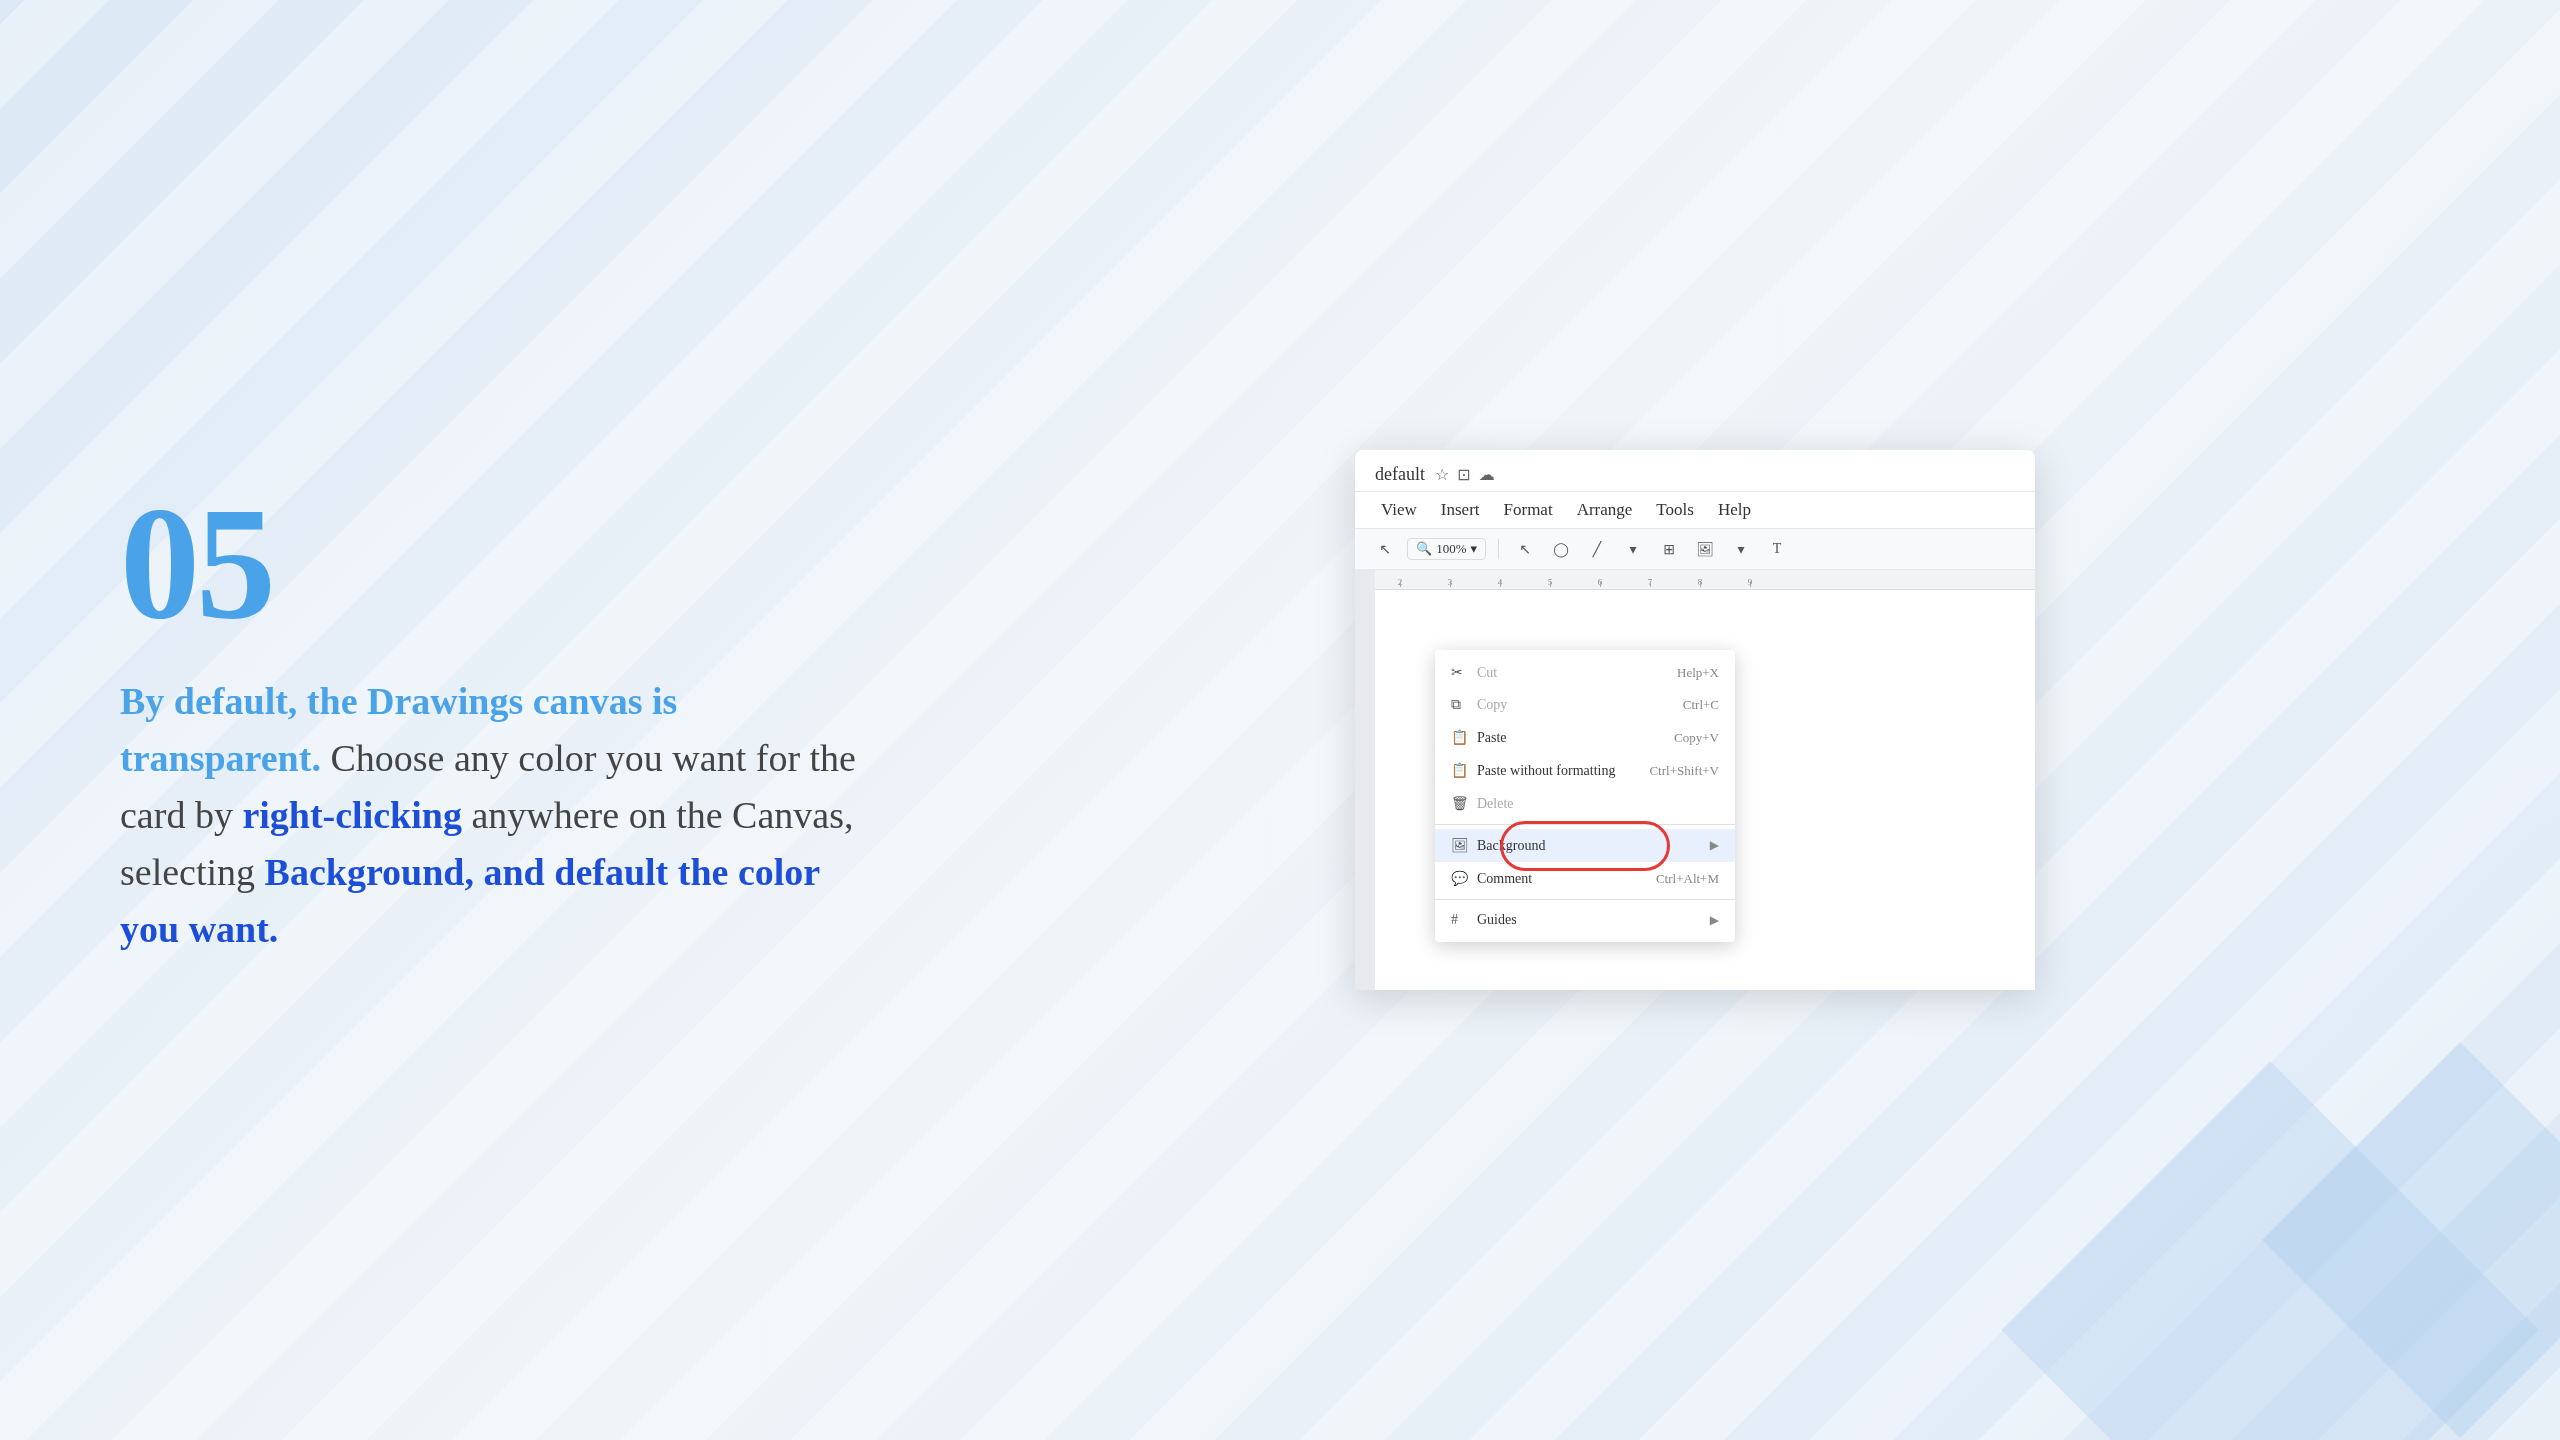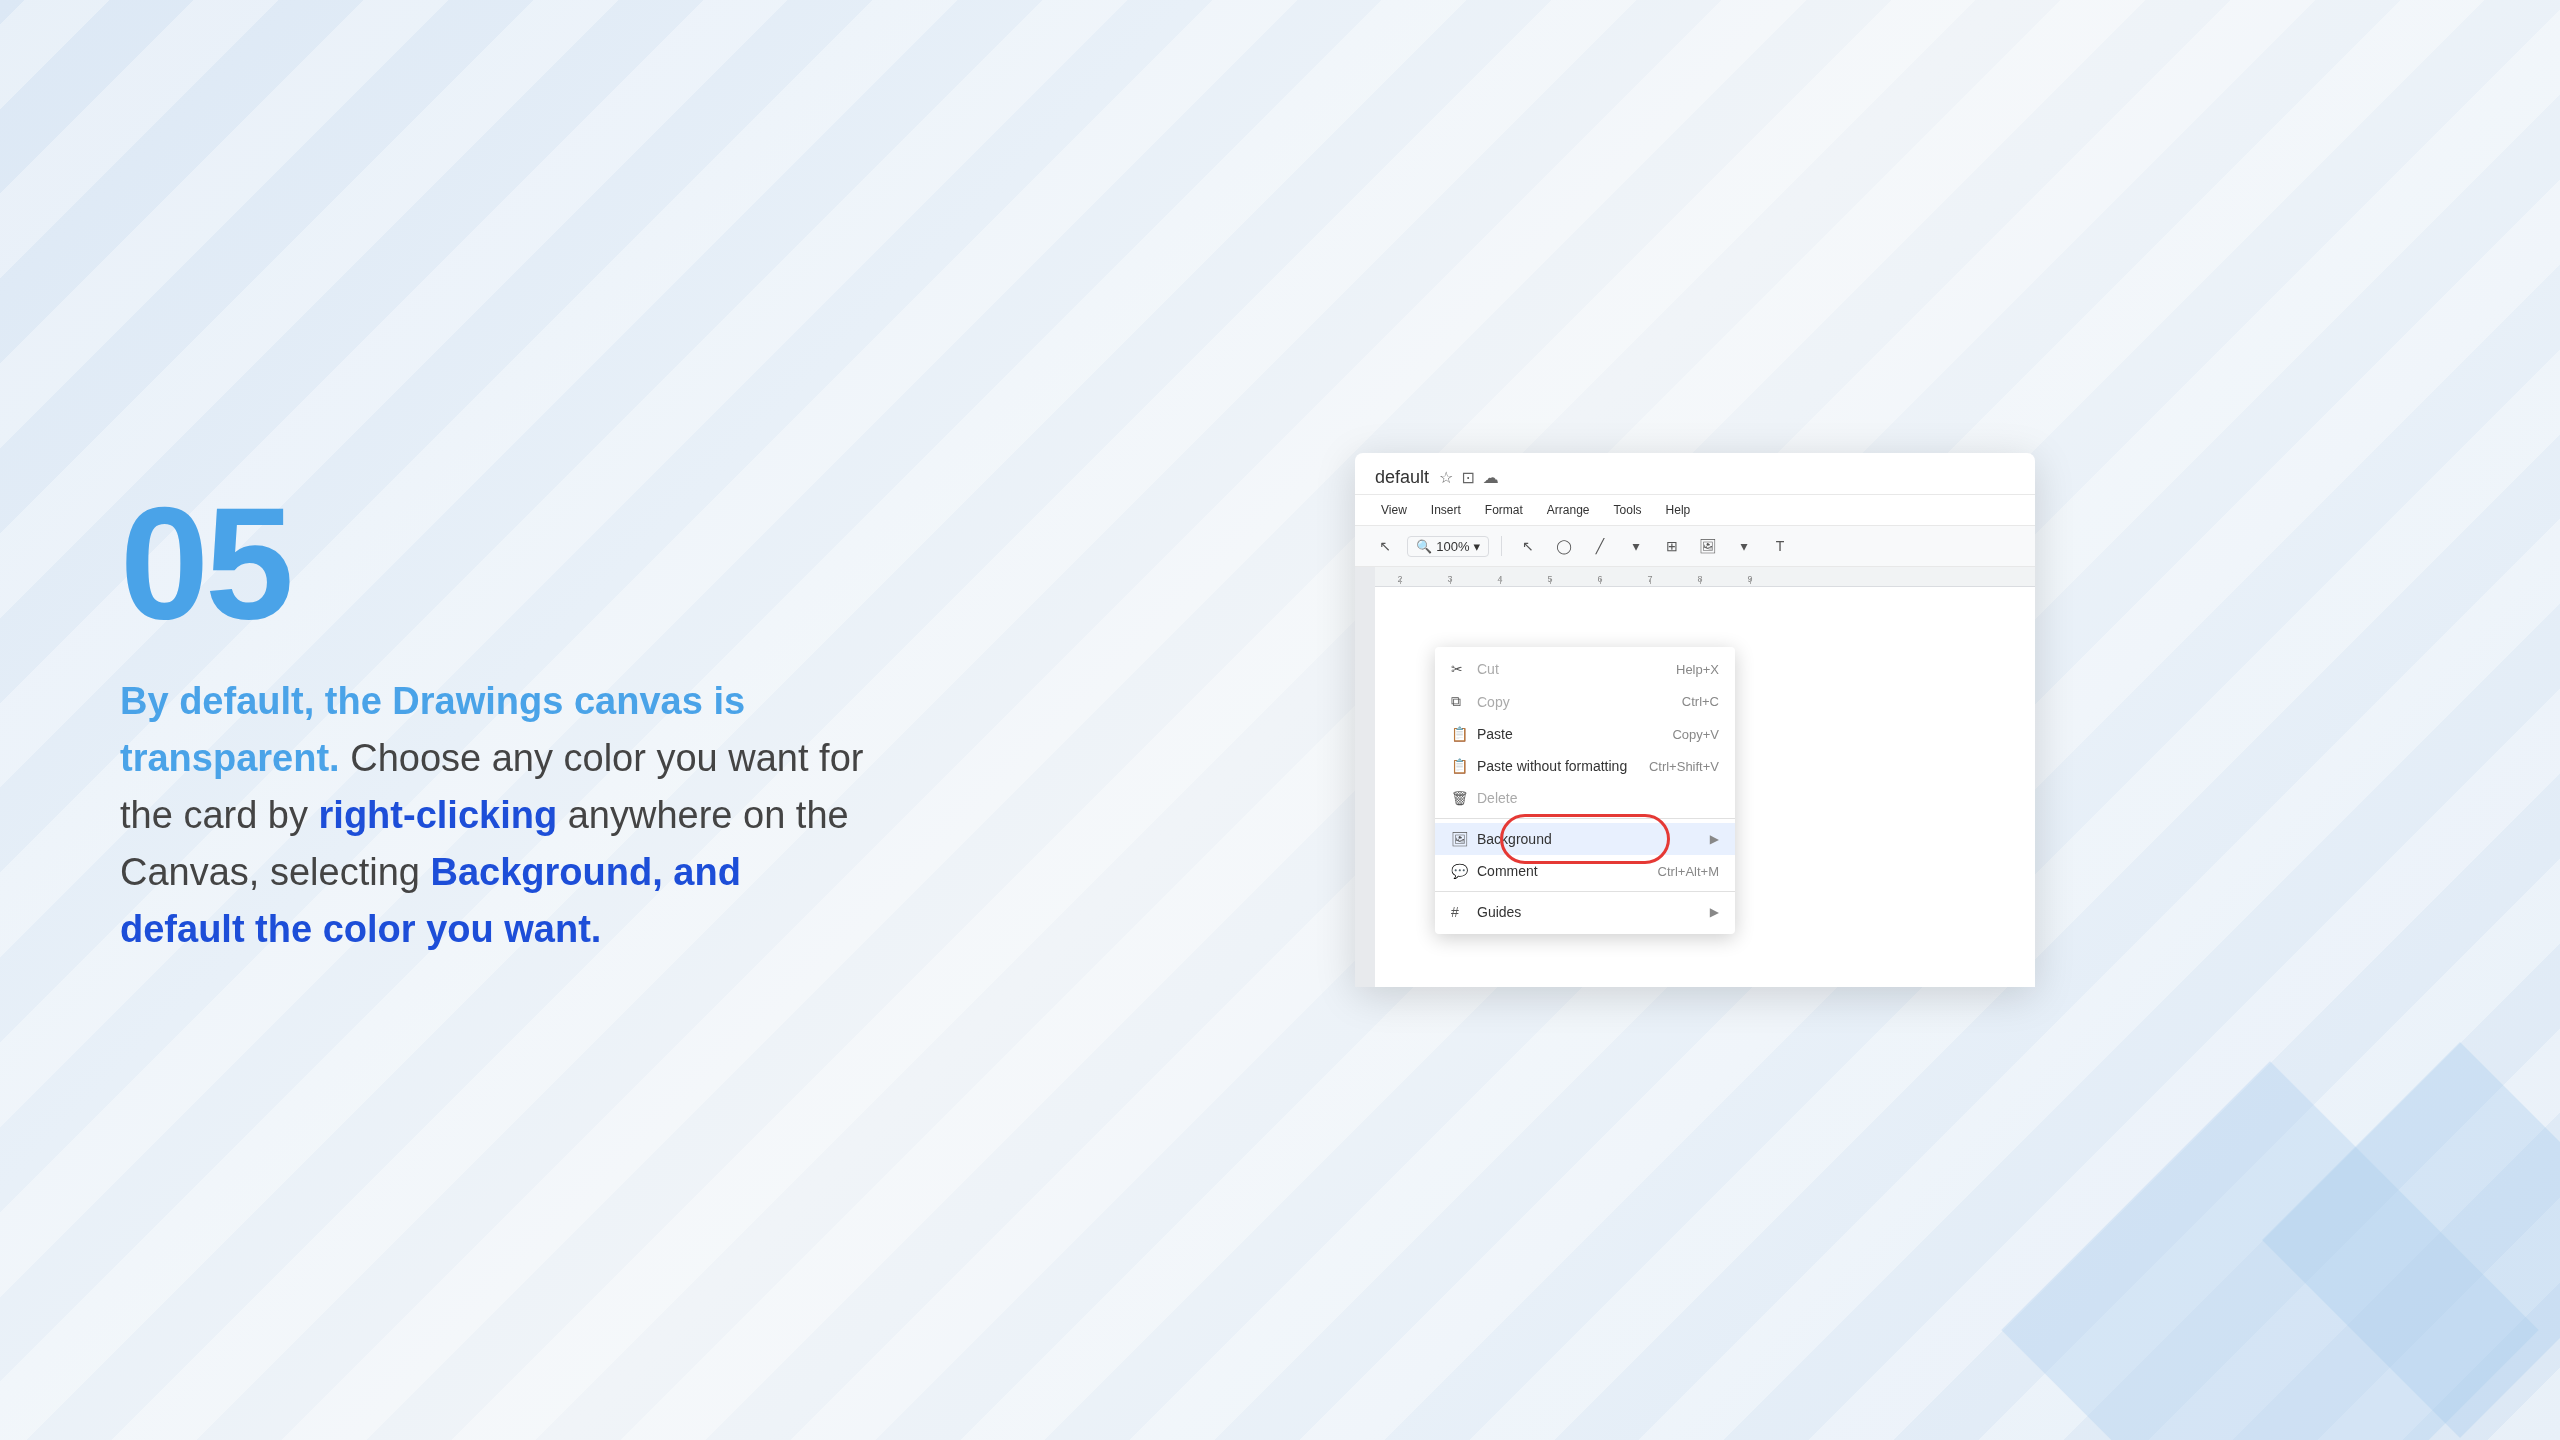--- a/index.html
+++ b/index.html
@@ -79,20 +79,21 @@
 
     .content-wrapper {
       position: relative;
       z-index: 10;
       display: flex;
       align-items: center;
       width: 100%;
       height: 100%;
       padding: 80px 120px;
       gap: 80px;
+      font-family: Liberation Serif, serif;
     }
 
     
     .left-content {
       flex: 0 0 750px;
       display: flex;
       flex-direction: column;
       gap: 30px;
     }
 
@@ -166,21 +167,21 @@
 
     
     .menu-bar {
       display: flex;
       gap: 4px;
       padding: 4px 16px;
       border-bottom: 1px solid #e8e8e8;
     }
 
     .menu-item {
-      font-size: 12px;
+      font-size: 17px;
       color: #333;
       padding: 4px 10px;
       border-radius: 4px;
       cursor: pointer;
     }
 
     
     .toolbar {
       display: flex;
       align-items: center;

